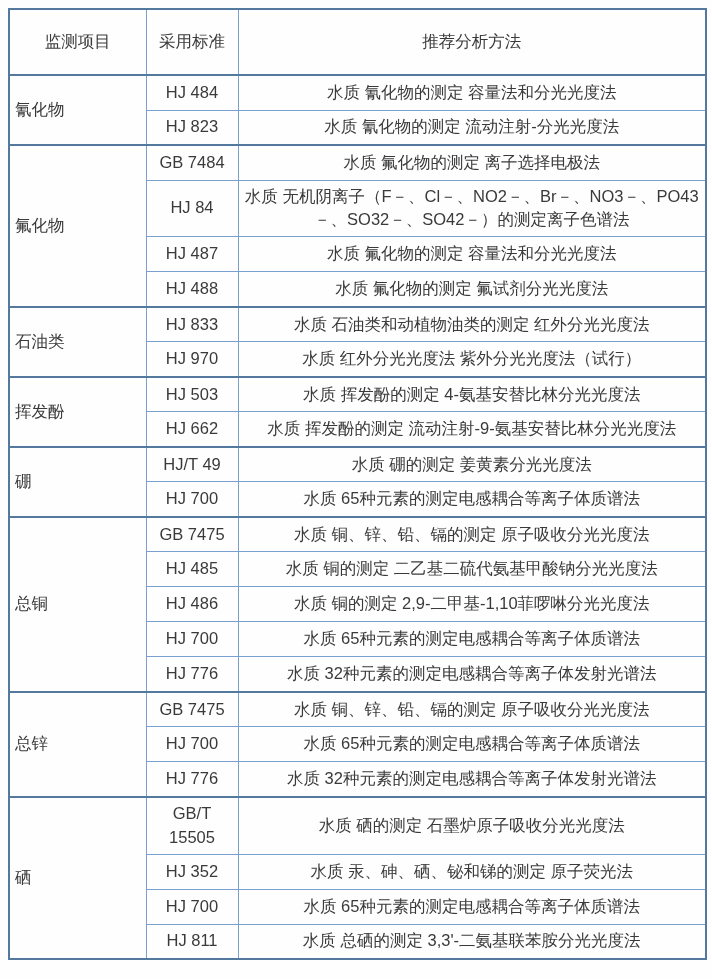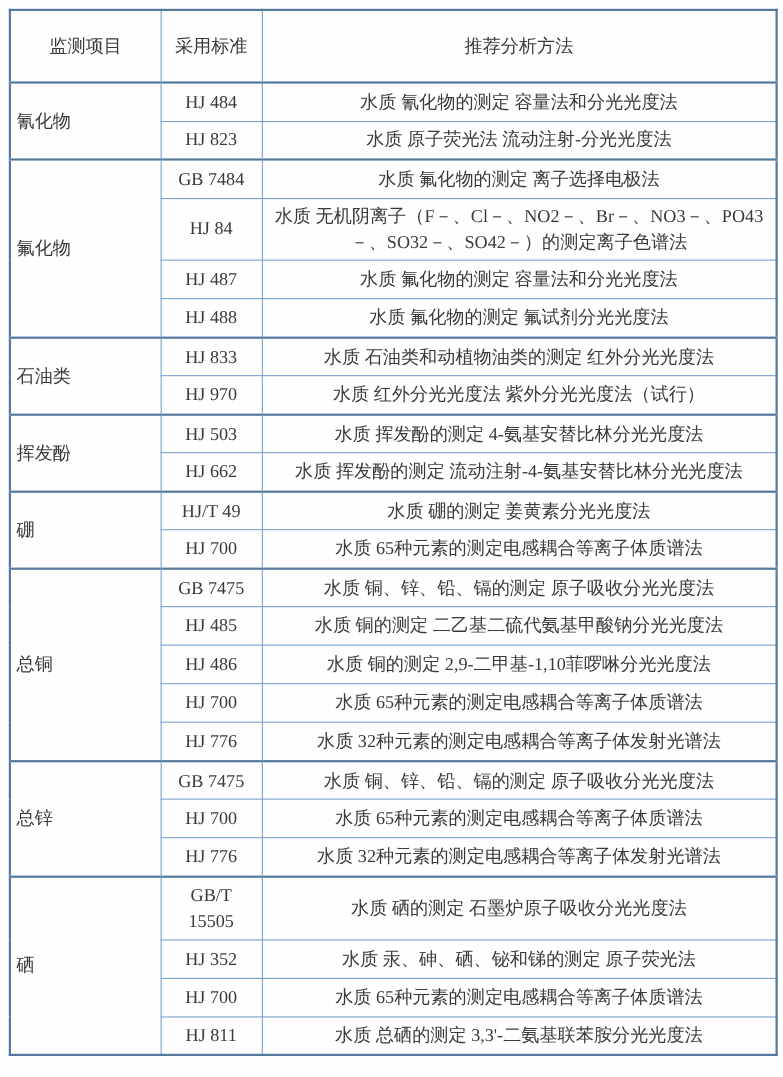--- a/index.html
+++ b/index.html
@@ -24,21 +24,20 @@
   }
   table.monitoring {
     position: absolute;
     left: 8px;
     top: 8px;
     width: 697px;
     border-collapse: collapse;
     table-layout: fixed;
     font-size: 16.5px;
     line-height: 1.45;
-    font-family: Liberation Serif, serif;
   }
   table.monitoring col.c-item { width: 137px; }
   table.monitoring col.c-standard { width: 92px; }
   table.monitoring col.c-method { width: 468px; }
 
   table.monitoring th,
   table.monitoring td {
     border: 1px solid var(--border-inner);
     padding: 4px 5px;
     vertical-align: middle;
@@ -84,21 +83,21 @@
       </tr>
     </thead>
     <tbody id="table-body">
         <tr class="group-start">
           <td class="item-cell" rowspan="2">氰化物</td>
           <td class="standard-cell">HJ 484</td>
           <td class="method-cell">水质 氰化物的测定 容量法和分光光度法</td>
         </tr>
         <tr>
           <td class="standard-cell">HJ 823</td>
-          <td class="method-cell">水质 原子荧光法 流动注射-分光光度法</td>
+          <td class="method-cell">水质 氰化物的测定 流动注射-分光光度法</td>
         </tr>
         <tr class="group-start">
           <td class="item-cell" rowspan="4">氟化物</td>
           <td class="standard-cell">GB 7484</td>
           <td class="method-cell">水质 氟化物的测定 离子选择电极法</td>
         </tr>
         <tr>
           <td class="standard-cell">HJ 84</td>
           <td class="method-cell">水质 无机阴离子（F－、Cl－、NO2－、Br－、NO3－、PO43－、SO32－、SO42－）的测定离子色谱法</td>
         </tr>
@@ -119,21 +118,21 @@
           <td class="standard-cell">HJ 970</td>
           <td class="method-cell">水质 红外分光光度法 紫外分光光度法（试行）</td>
         </tr>
         <tr class="group-start">
           <td class="item-cell" rowspan="2">挥发酚</td>
           <td class="standard-cell">HJ 503</td>
           <td class="method-cell">水质 挥发酚的测定 4-氨基安替比林分光光度法</td>
         </tr>
         <tr>
           <td class="standard-cell">HJ 662</td>
-          <td class="method-cell">水质 挥发酚的测定 流动注射-4-氨基安替比林分光光度法</td>
+          <td class="method-cell">水质 挥发酚的测定 流动注射-9-氨基安替比林分光光度法</td>
         </tr>
         <tr class="group-start">
           <td class="item-cell" rowspan="2">硼</td>
           <td class="standard-cell">HJ/T 49</td>
           <td class="method-cell">水质 硼的测定 姜黄素分光光度法</td>
         </tr>
         <tr>
           <td class="standard-cell">HJ 700</td>
           <td class="method-cell">水质 65种元素的测定电感耦合等离子体质谱法</td>
         </tr>

